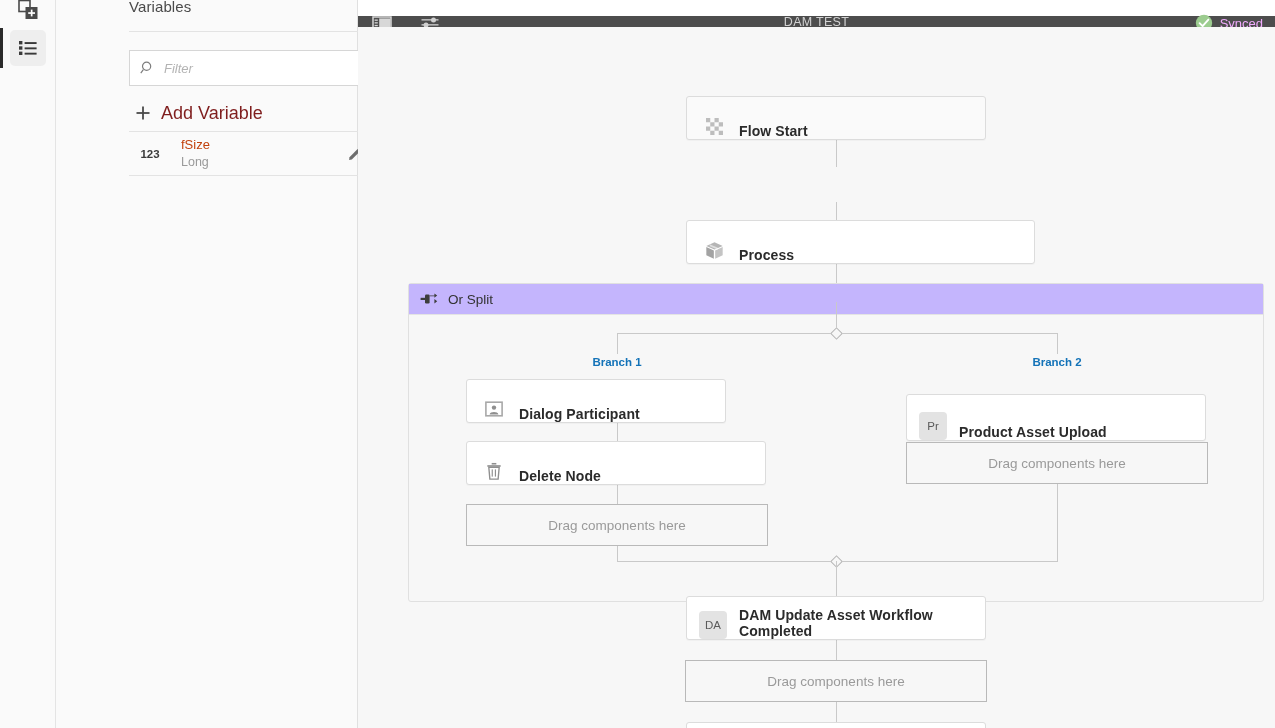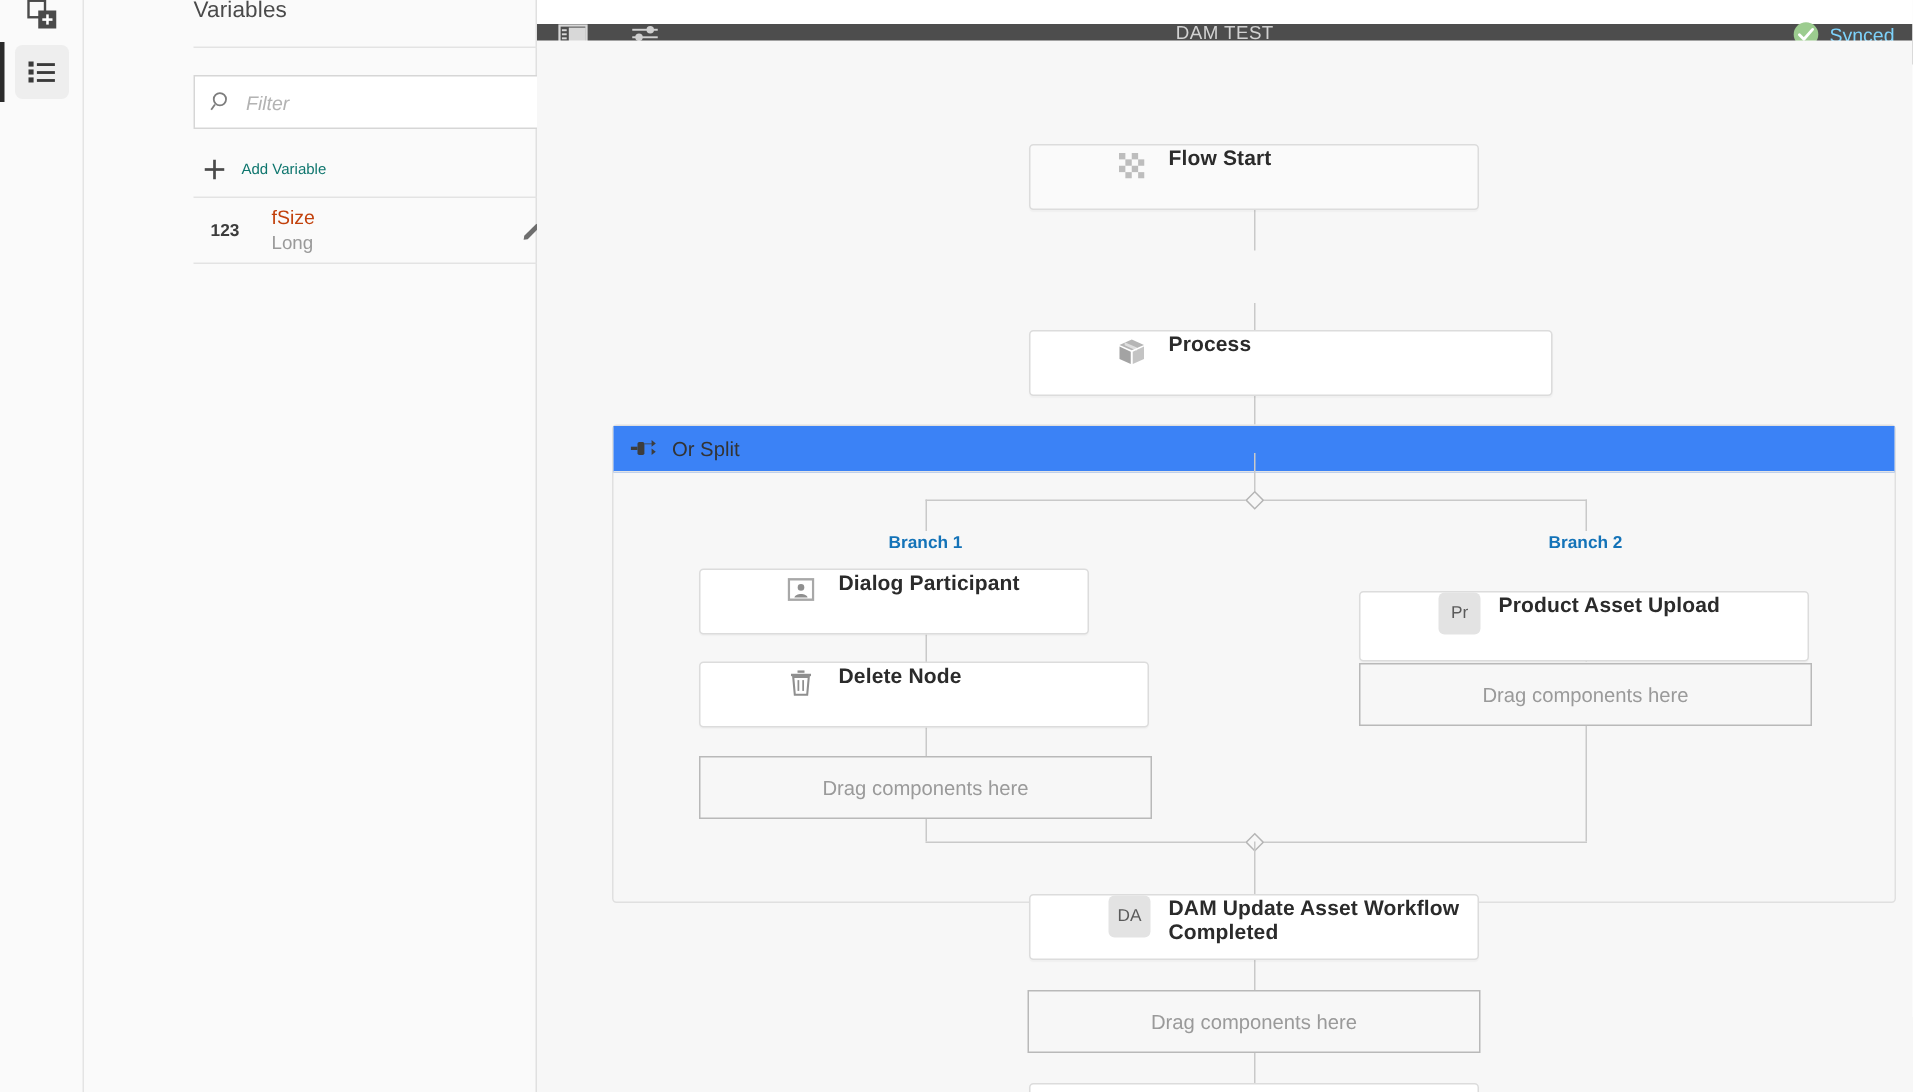--- a/index.html
+++ b/index.html
@@ -55,21 +55,21 @@
   .filter-input::placeholder { color: #b3b3b3; font-style: italic; }
   .filter-clear {
     width: 26px; height: 34px; display: flex; align-items: center;
     justify-content: center; color: #8a8a8a; font-size: 15px;
   }
   .add-var {
     position: absolute; left: 80px; top: 101px; height: 24px;
     display: flex; align-items: center; gap: 11px;
   }
   .add-var-plus { width: 14px; height: 14px; }
-  .add-var-label { font-size: 10px; color: #0f766e; }
+  .add-var-label { font-size: 18px; color: #7f1d1d; }
   .var-sep {
     position: absolute; left: 73px; width: 268px; height: 1px; background: #e3e3e3;
   }
   .var-sep.a { top: 131px; }
   .var-sep.b { top: 175px; }
   .var-row {
     position: absolute; left: 73px; top: 132px; width: 268px; height: 43px;
     display: flex; align-items: center;
   }
   .var-type-badge {
@@ -96,42 +96,41 @@
   .tb-icon.i1 { left: 10px; }
   .tb-icon.i2 { left: 58px; }
   .tb-title {
     position: absolute; left: 0; right: 0; top: -1px; text-align: center;
     font-size: 12.5px; color: #d2d2d2; letter-spacing: .3px;
   }
   .tb-sync {
     position: absolute; right: 12px; top: -3px; height: 20px;
     display: flex; align-items: center; gap: 7px;
   }
-  .tb-sync-label { font-size: 13px; color: #7dd3fc; }
+  .tb-sync-label { font-size: 13px; color: #f0abfc; }
 
   
   .canvas {
     position: absolute; left: 358px; top: 27px; width: 917px; height: 701px;
     background: #f7f7f7; overflow: hidden;
   }
 
   
   .vline { position: absolute; width: 1px; background: #c9c9c9; }
   .hline { position: absolute; height: 1px; background: #c9c9c9; }
   .diamond {
     position: absolute; width: 9px; height: 9px; background: #f7f7f7;
     border: 1px solid #b5b5b5; transform: rotate(45deg);
   }
 
   
   .node {
     position: absolute; background: #ffffff; border: 1px solid #dcdcdc;
-    border-radius: 3px; display: flex; align-items: flex-start;
+    border-radius: 3px; display: flex; align-items: flex-end;
     box-shadow: 0 1px 1px rgba(0,0,0,.03);
-    padding-left: 40px;
   }
   .node.start { background: #fafafa; }
   .node-ico {
     width: 26px; height: 26px; margin-left: 14px; flex: 0 0 auto;
     display: flex; align-items: center; justify-content: center;
   }
   .node-badge {
     width: 28px; height: 28px; margin-left: 12px; flex: 0 0 auto;
     background: #e3e3e3; border-radius: 4px;
     display: flex; align-items: center; justify-content: center;
@@ -149,21 +148,21 @@
   }
   .dropzone-label { font-size: 13.5px; color: #9a9a9a; }
 
   
   .split-box {
     position: absolute; border: 1px solid #e0e0e0; background: #f7f7f7;
     border-radius: 3px;
   }
   .split-head {
     position: absolute; left: 0; top: 0; right: 0; height: 31px;
-    background: #3b82f6; border-bottom: 1px solid #e4e4e4;
+    background: #c4b5fd; border-bottom: 1px solid #e4e4e4;
     display: flex; align-items: center;
   }
   .split-head-ico { width: 18px; height: 18px; margin-left: 11px; }
   .split-head-label { margin-left: 10px; font-size: 13.5px; color: #333; }
   .branch-label {
     position: absolute; font-size: 11.5px; font-weight: bold;
     color: #1473b8; white-space: nowrap; transform: translateX(-50%);
   }
 </style>
 </head>

